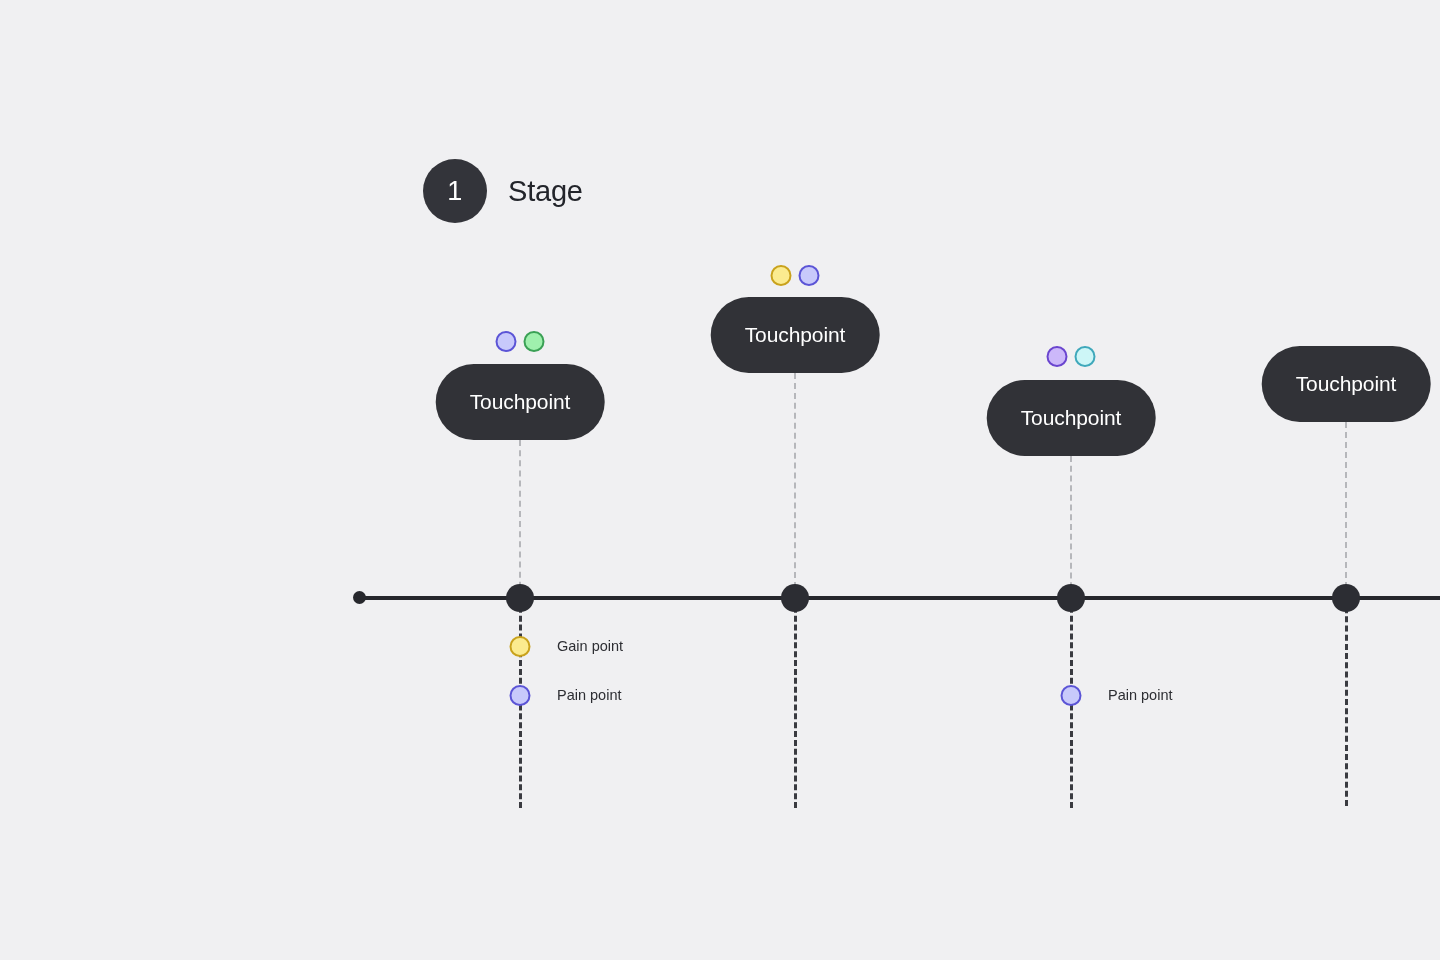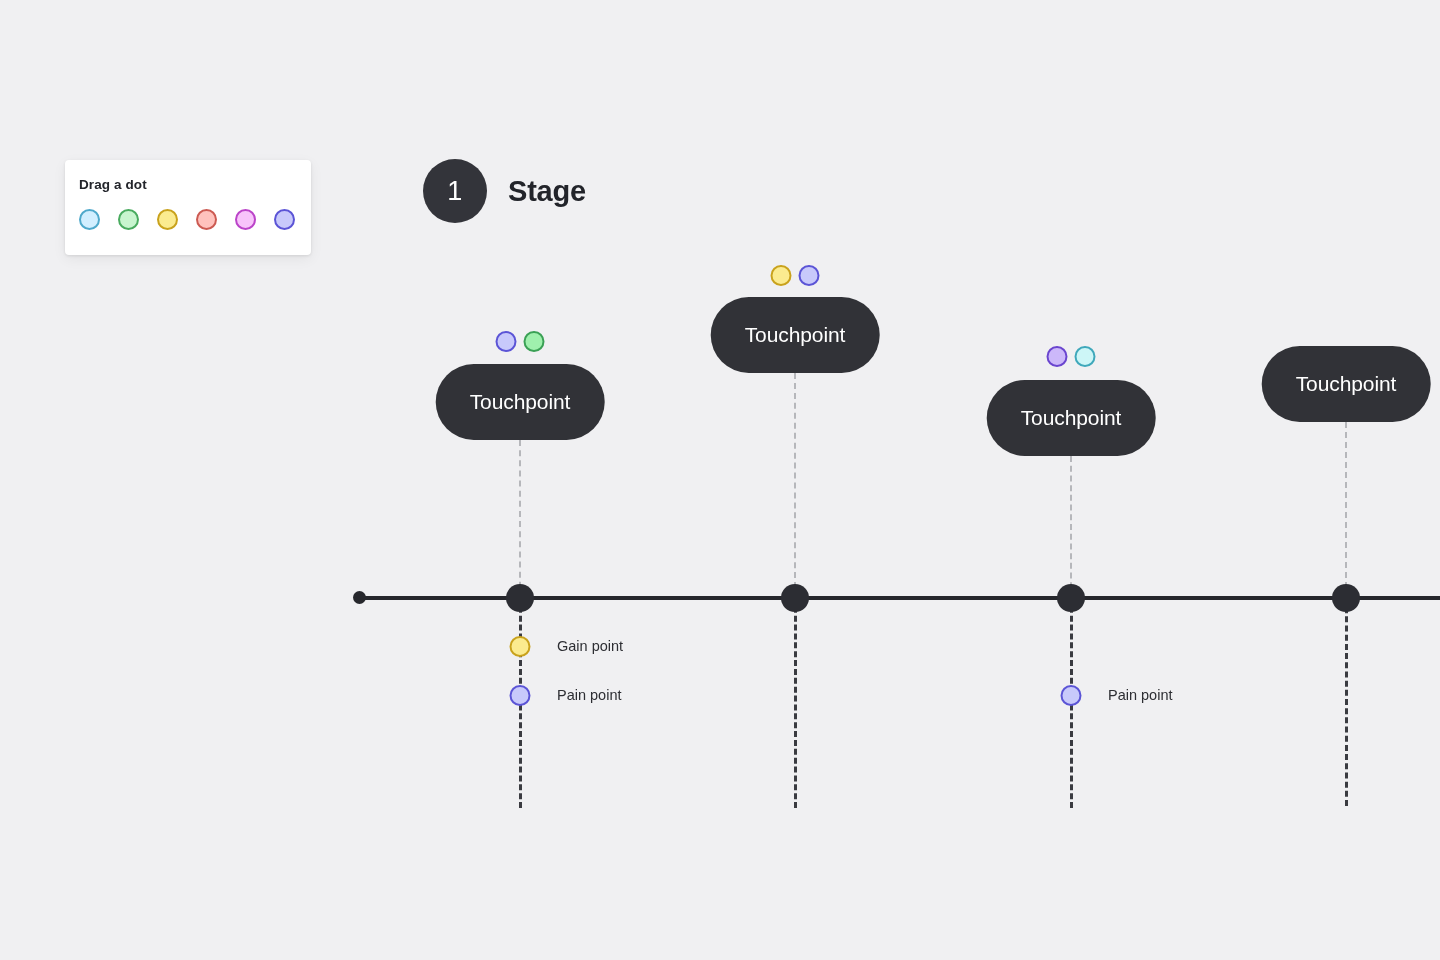--- a/index.html
+++ b/index.html
@@ -80,21 +80,21 @@
     display: flex;
     align-items: center;
     justify-content: center;
     font-size: 27px;
     font-weight: 400;
     letter-spacing: 0.5px;
   }
 
   .stage-label {
     font-size: 29px;
-    font-weight: 700;
+    font-weight: 400;
     color: #22242a;
     letter-spacing: -0.2px;
   }
 
   
   .axis-line {
     position: absolute;
     left: 358px;
     top: 596px;
     width: 1090px;
@@ -208,31 +208,20 @@
     color: #2d2e33;
     white-space: nowrap;
     line-height: 1;
   }
 </style>
 </head>
 <body>
 
 <div id="canvas">
 
-  <div class="palette-card">
-    <div class="palette-title">Drag a dot</div>
-    <div class="palette-dots" id="palette-dots">
-        <div class="swatch" style="background: rgb(210, 239, 255); border-color: rgb(79, 169, 203);"></div>
-        <div class="swatch" style="background: rgb(200, 245, 207); border-color: rgb(73, 171, 95);"></div>
-        <div class="swatch" style="background: rgb(251, 235, 143); border-color: rgb(201, 162, 28);"></div>
-        <div class="swatch" style="background: rgb(255, 194, 189); border-color: rgb(204, 90, 82);"></div>
-        <div class="swatch" style="background: rgb(248, 196, 251); border-color: rgb(187, 68, 201);"></div>
-        <div class="swatch" style="background: rgb(200, 201, 251); border-color: rgb(91, 84, 214);"></div>
-      </div>
-  </div>
 
   <div class="stage-header">
     <div class="stage-badge">1</div>
     <div class="stage-label">Stage</div>
   </div>
 
   <div class="axis-cap"></div>
   <div class="axis-line"></div>
 
   <div id="columns">

